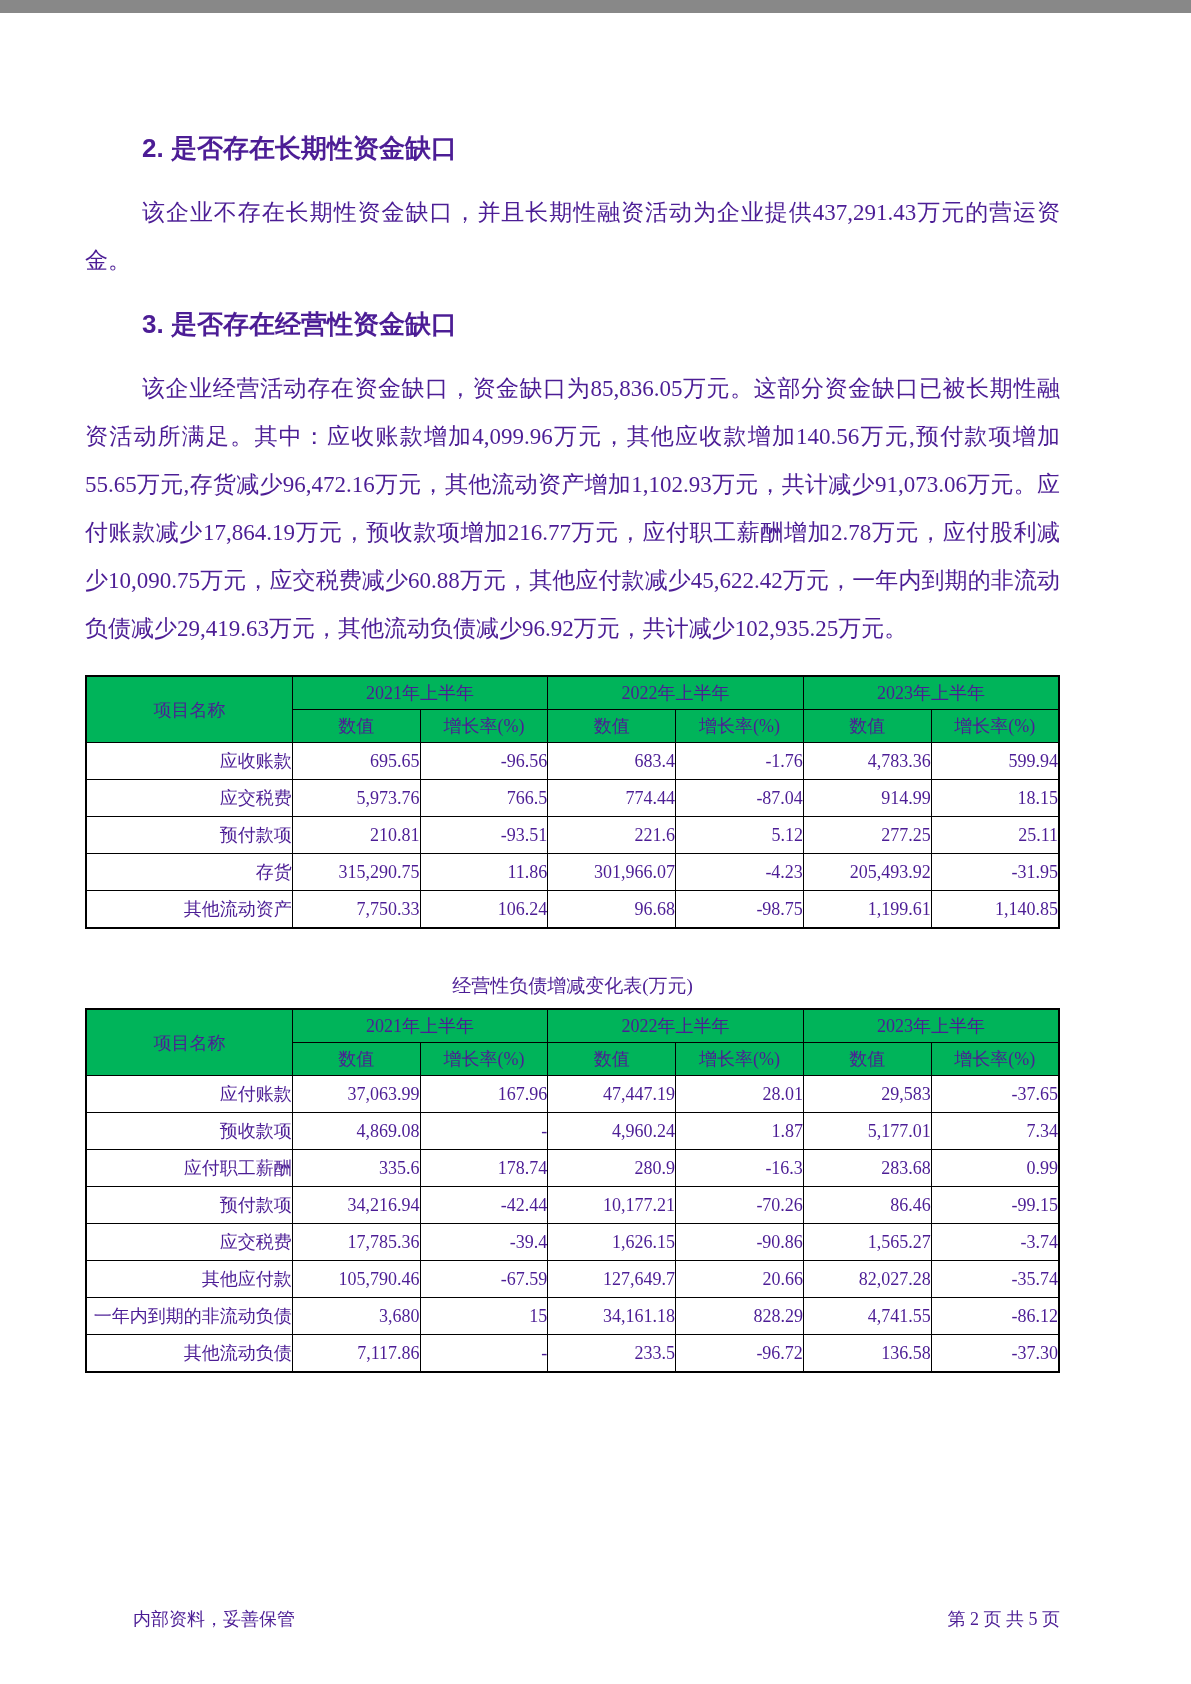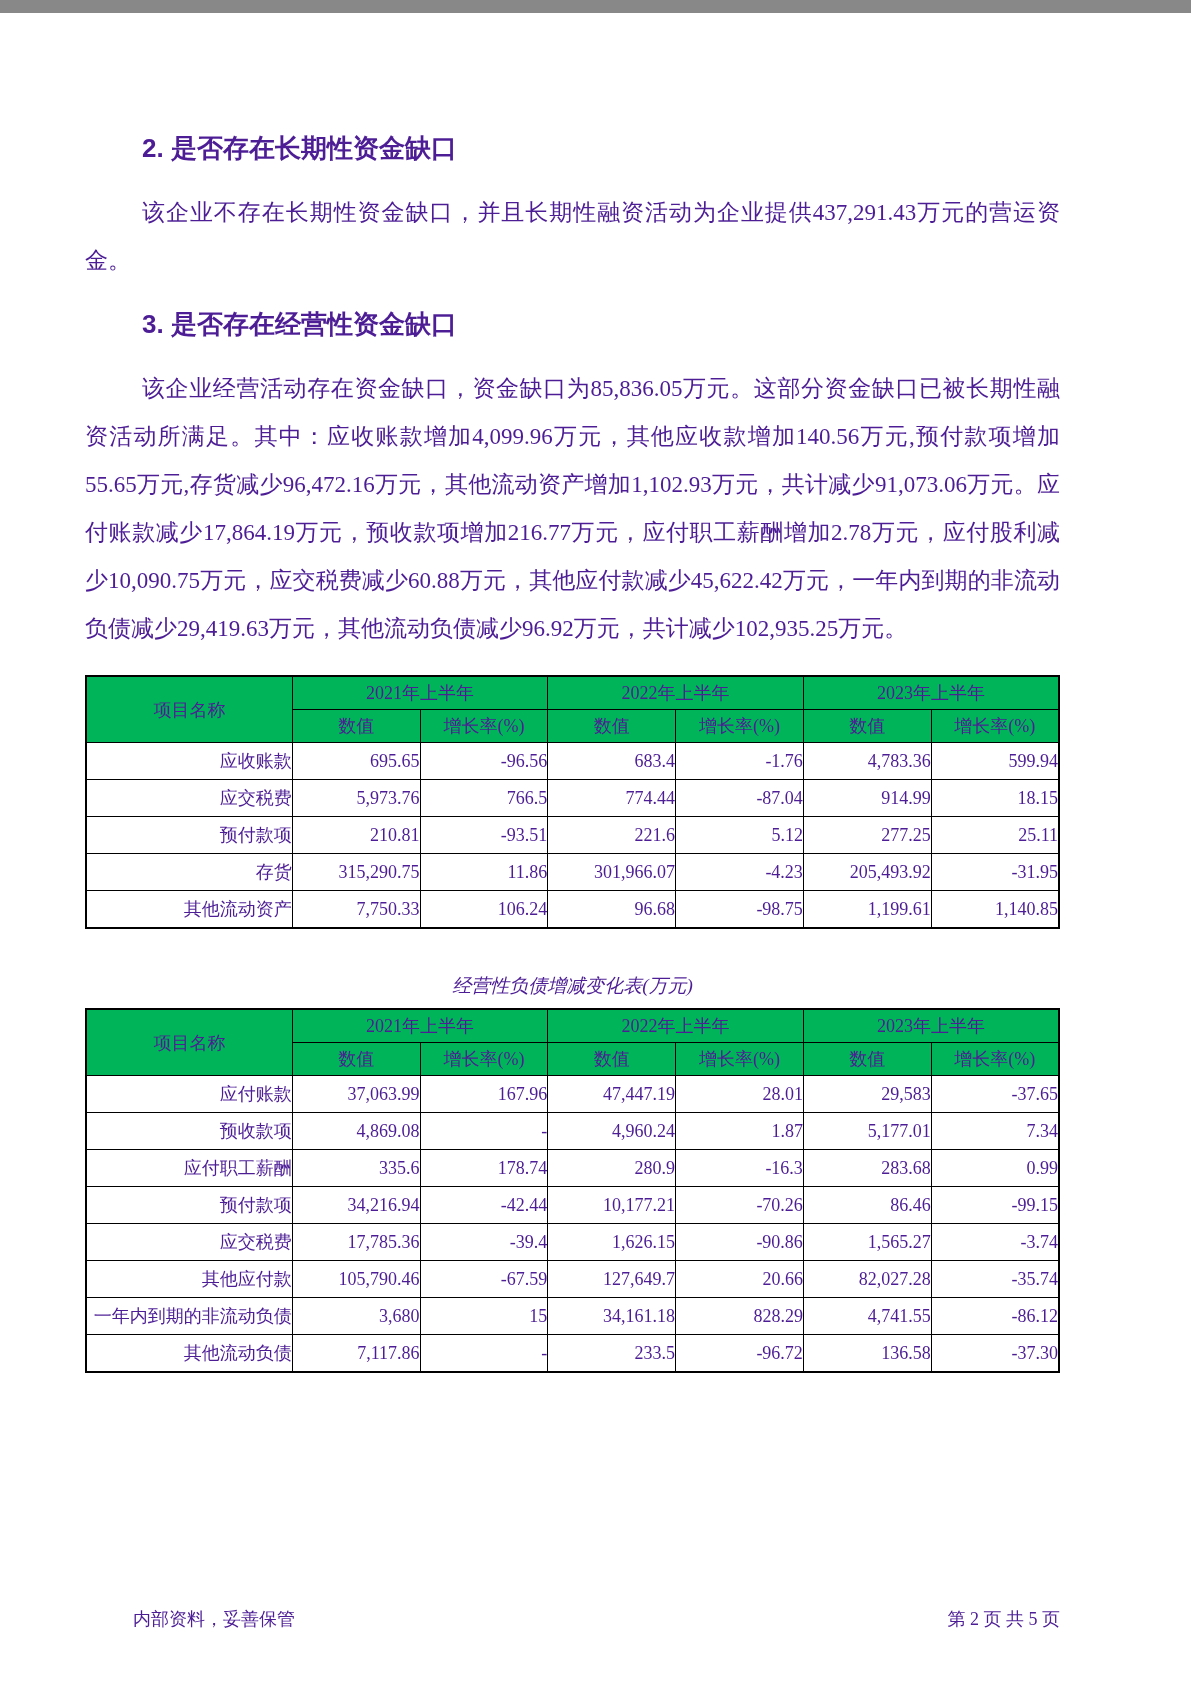--- a/index.html
+++ b/index.html
@@ -26,21 +26,21 @@
     line-height:48px;
     text-align:justify;
     text-indent:57px;
     margin:0 0 22px 0;
   }
   .tbl-title {
     text-align:center;
     font-size:19px;
     margin:24px 0 9px 0;
   }
-  .tbl-title.second { margin-top:44px;font-style:italic; }
+  .tbl-title.second { margin-top:44px; }
   table.data {
     width:100%;
     border-collapse:collapse;
     border:2px solid #000000;
     font-size:18px;
     table-layout:fixed;
   }
   table.data th, table.data td {
     border:1px solid #000;
     padding:0;

